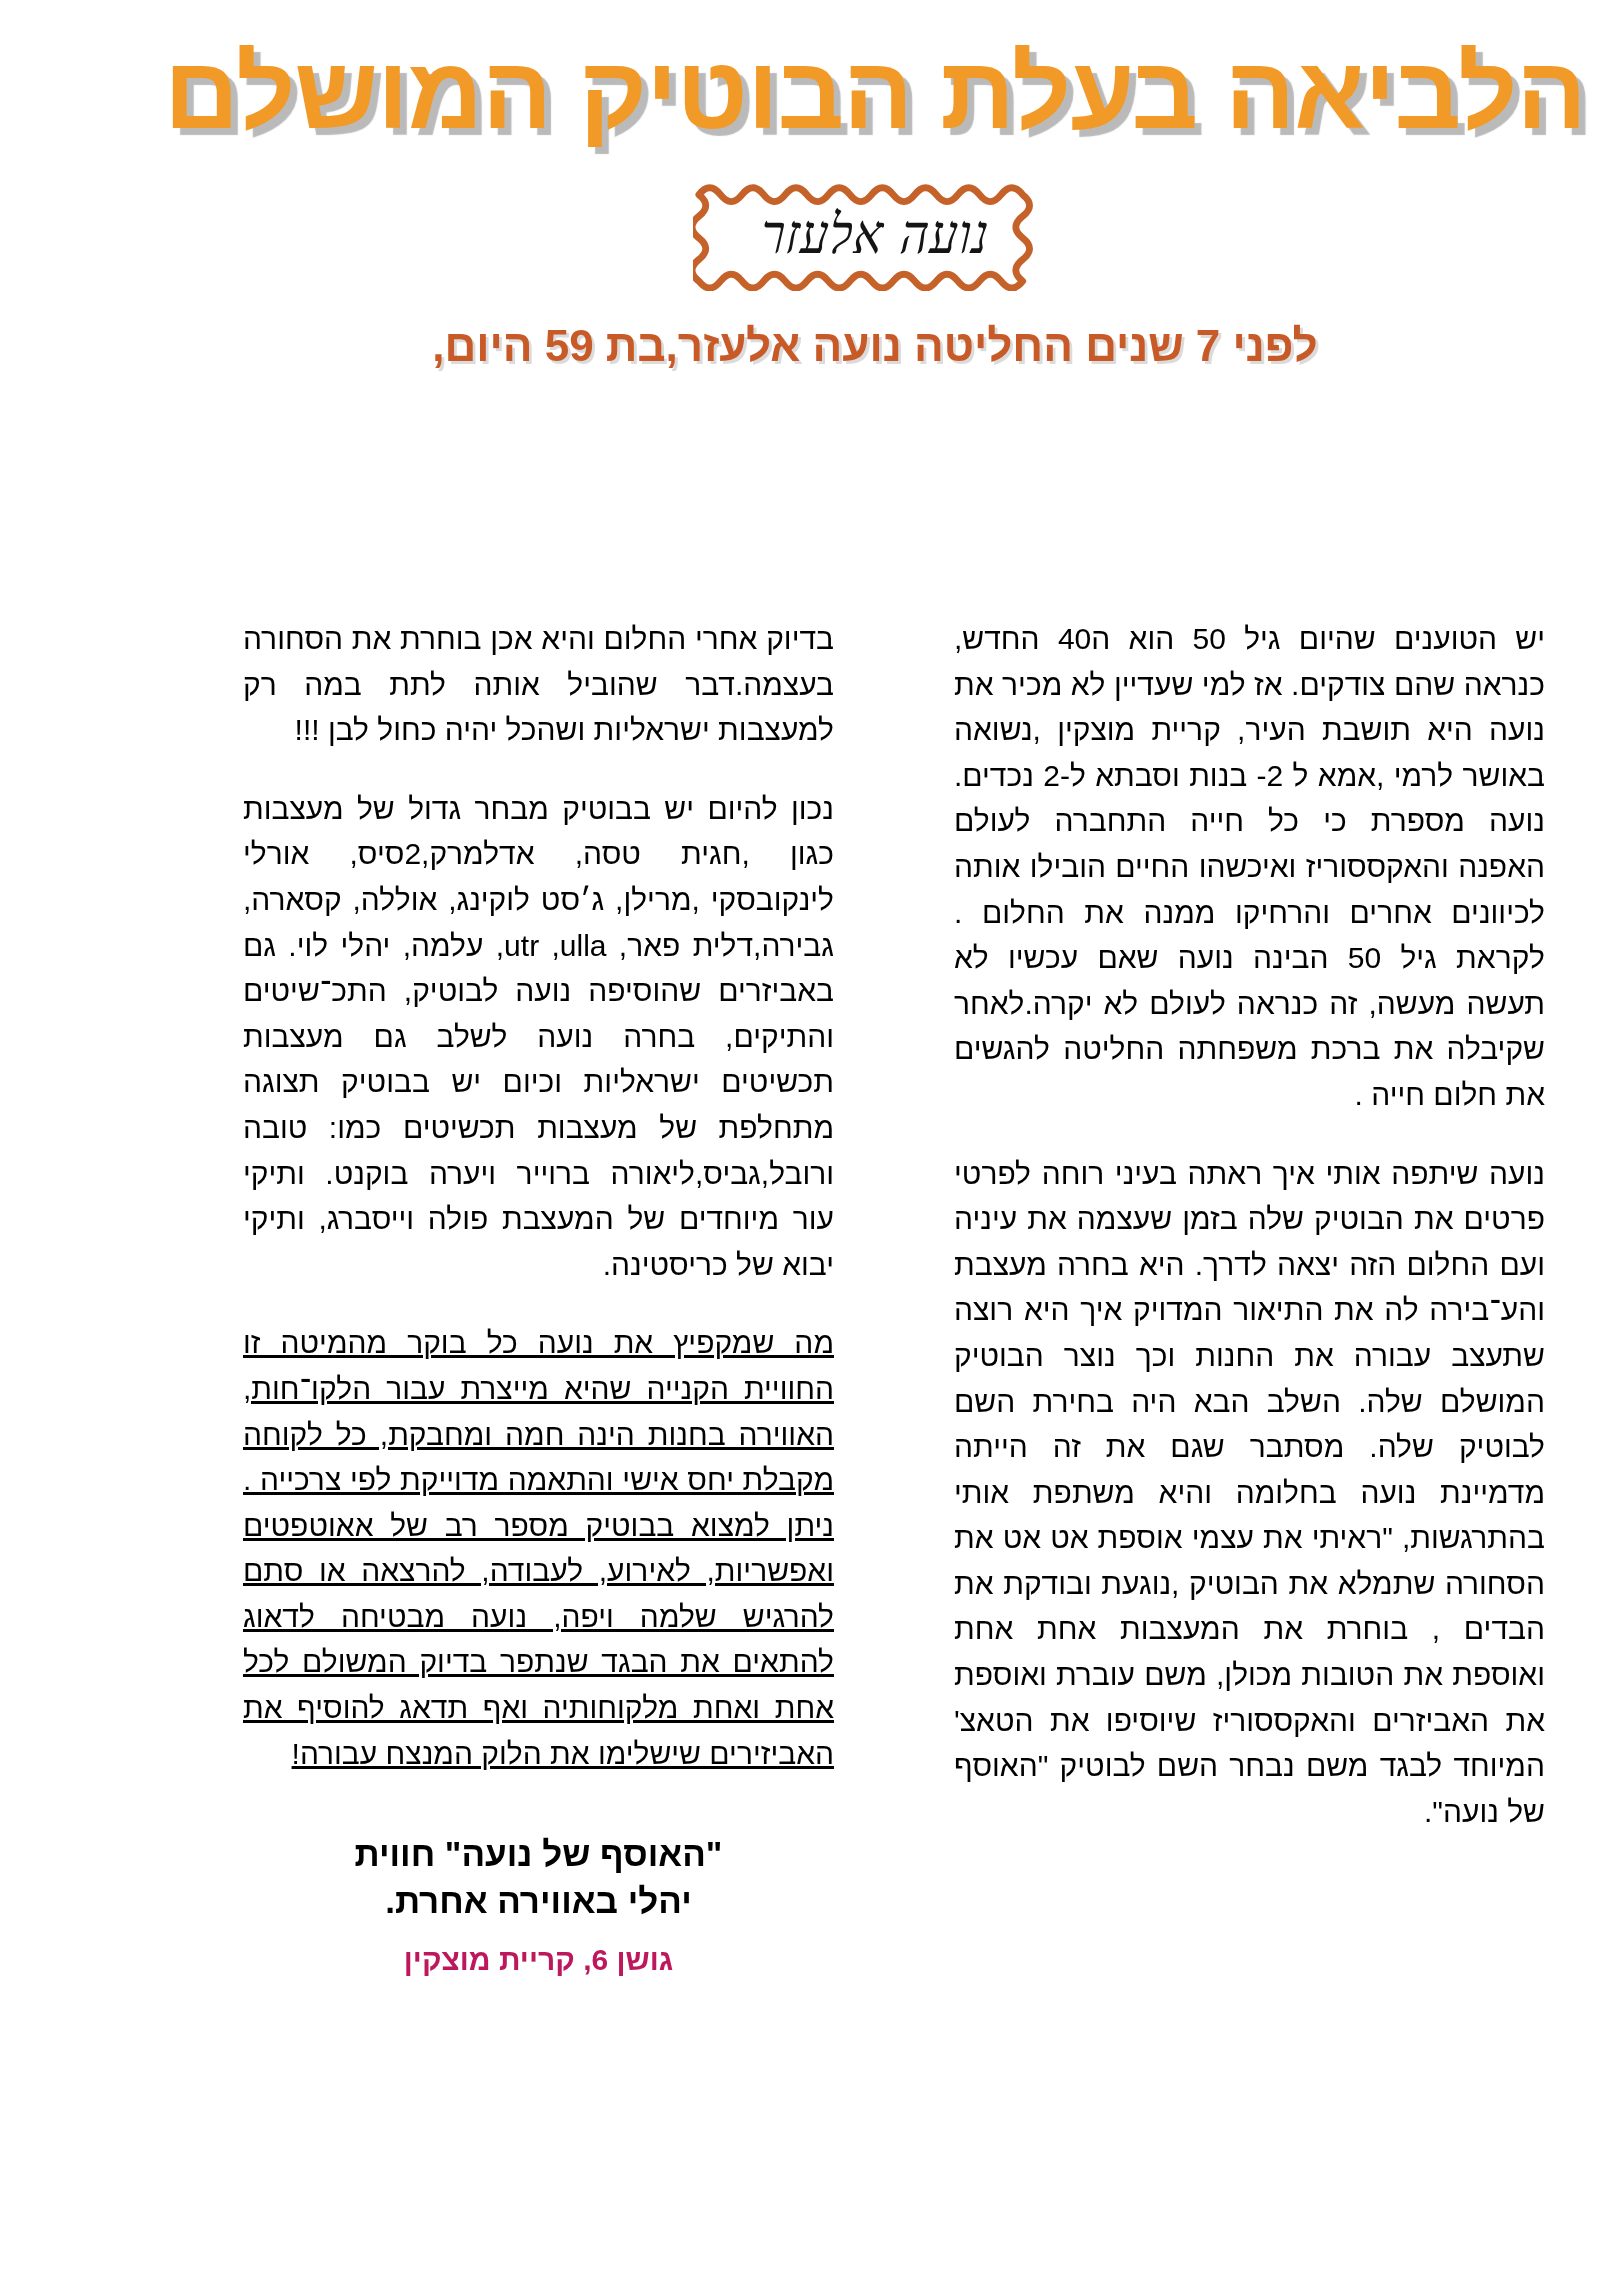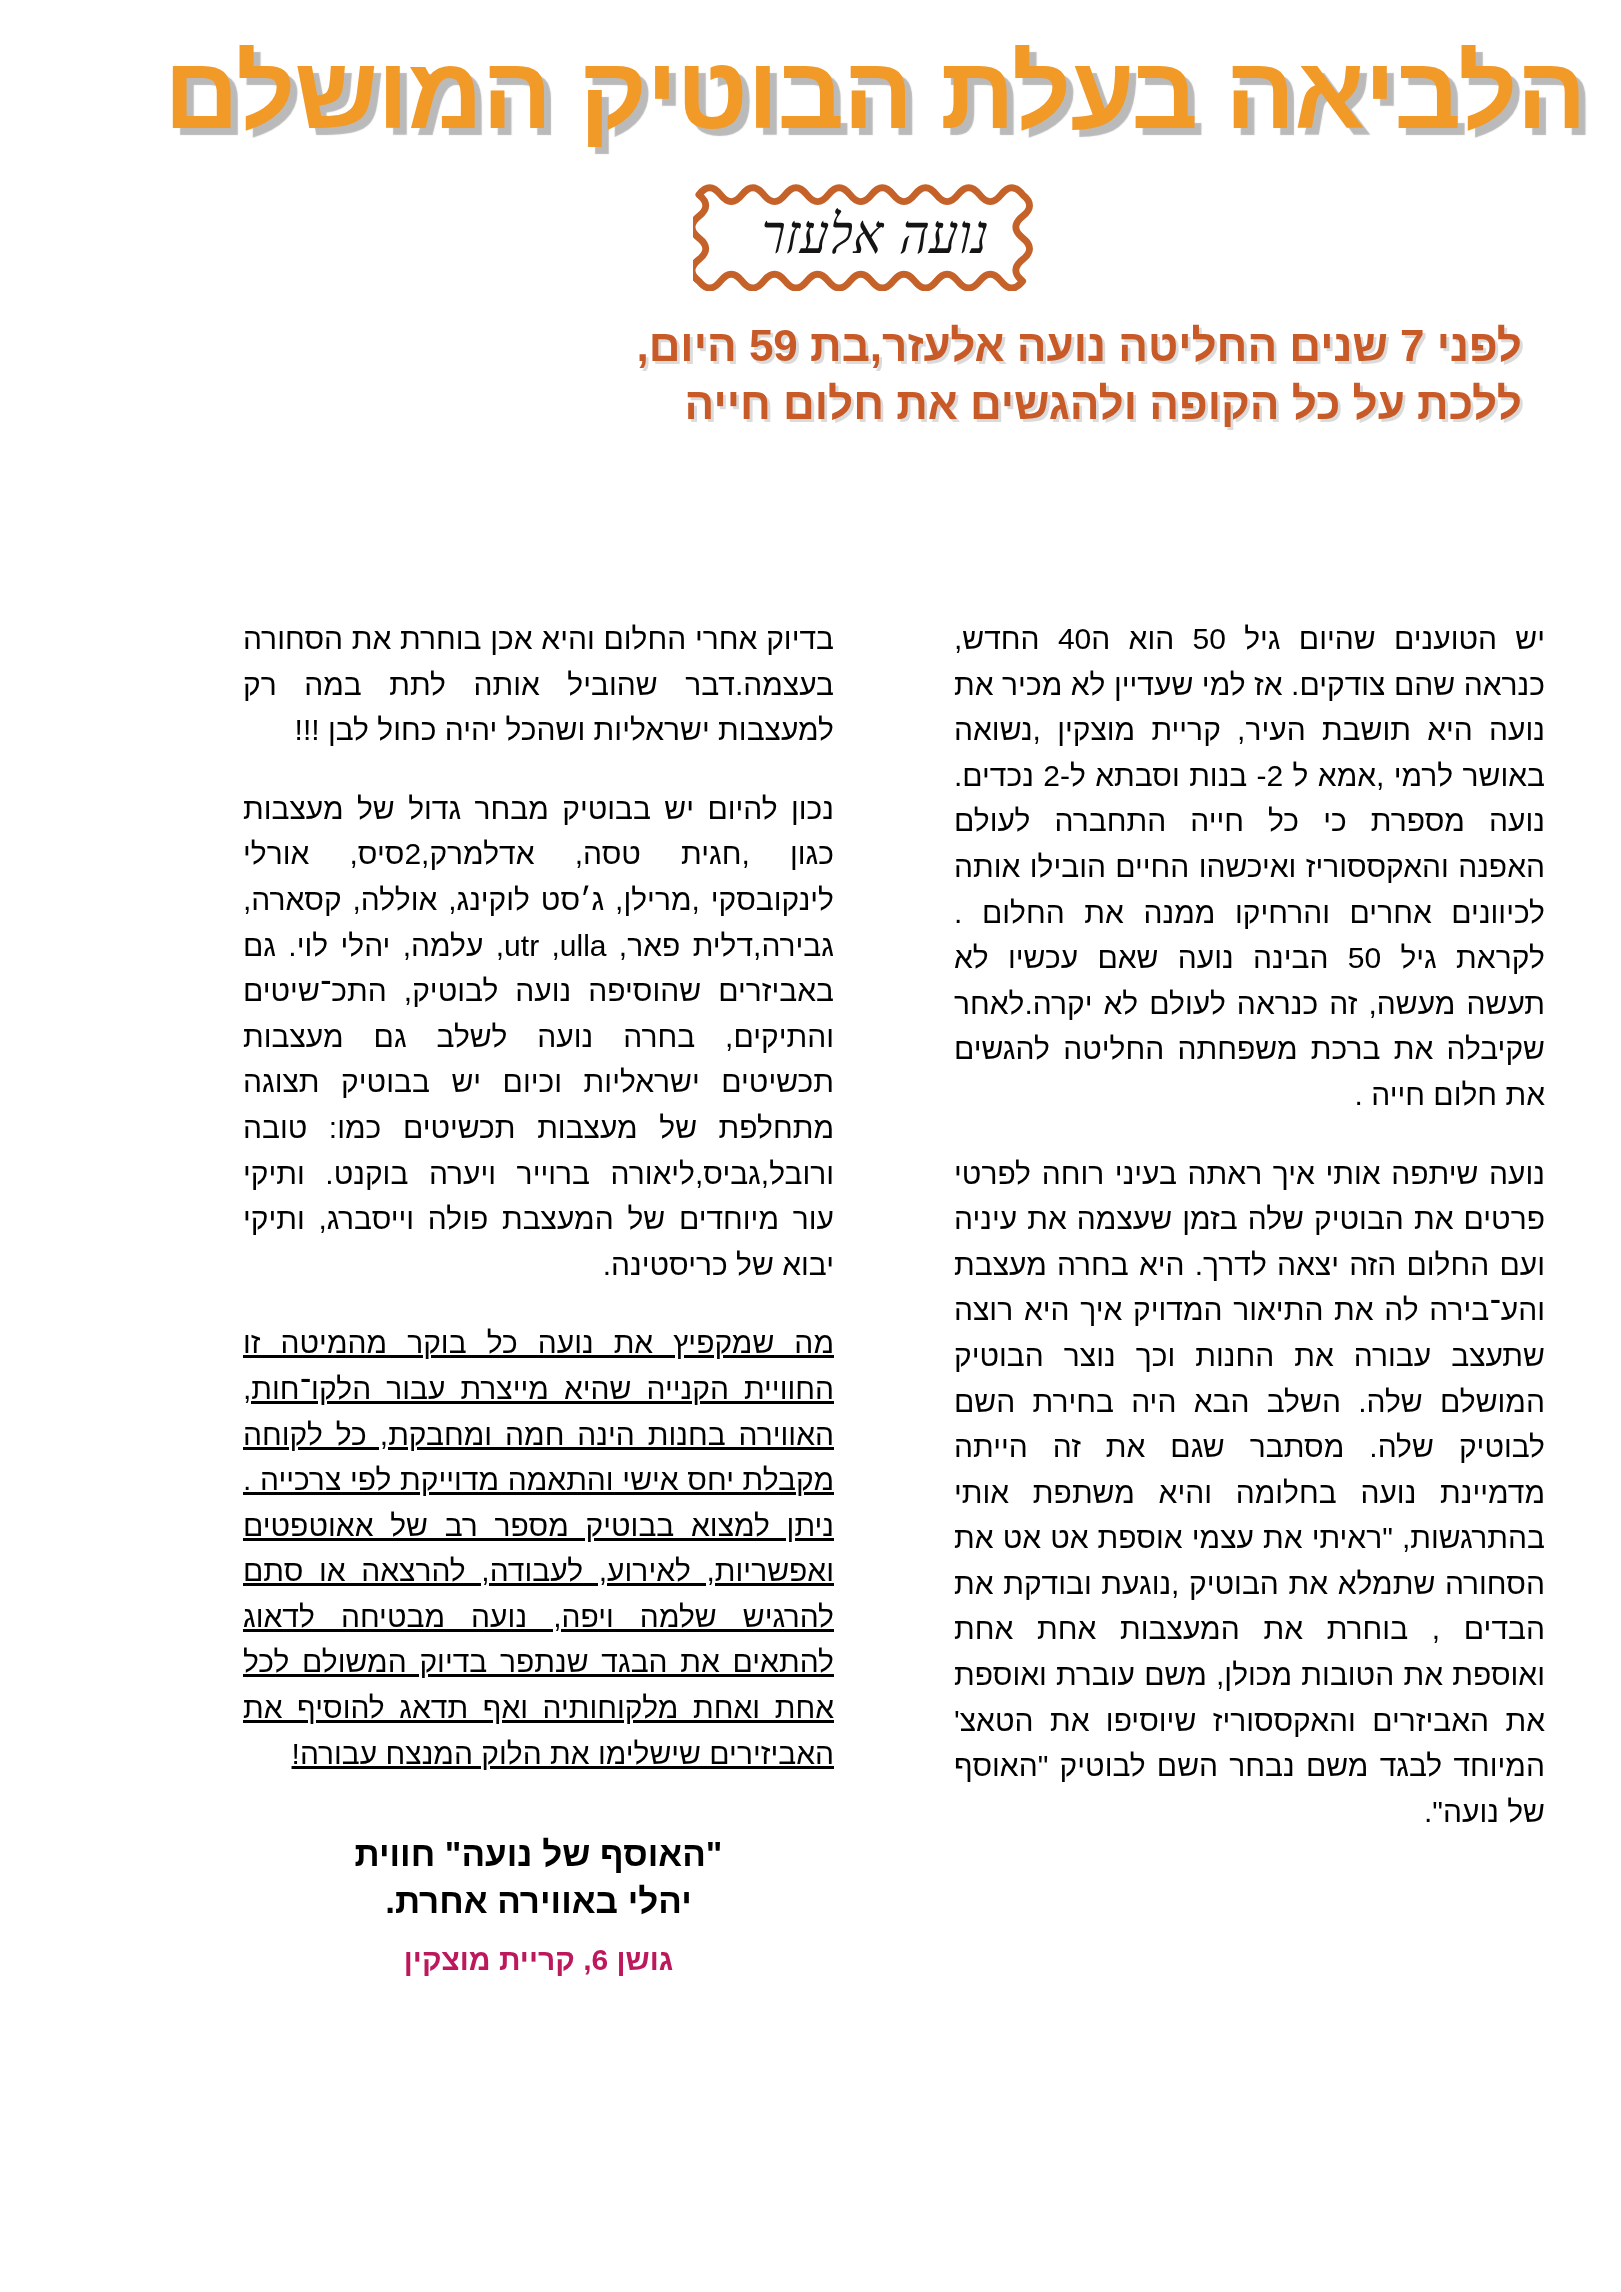--- a/index.html
+++ b/index.html
@@ -71,20 +71,21 @@
     color: #141414;
     direction: rtl;
     letter-spacing: 1px;
     transform: skewX(-4deg) scaleY(1.12);
   }
 
   
   .subhead {
     margin: 25.5px auto 0 auto;
     width: 1294px;
+    text-align: center;
     color: #C85A28;
     font-size: 44px;
     font-weight: bold;
     line-height: 1.32;
     direction: rtl;
     text-shadow: 2.9px 2.9px 0 rgba(160,160,160,0.38);
   }
   .subhead .ln { display: block; white-space: nowrap; }
 
   
@@ -157,21 +158,20 @@
                  q-11,14 -22,0 q-11,-14 -22,0 q-11,14 -22,0 q-11,-14 -22,0
                  q-11,14 -22,0 q-11,-14 -22,0 q-11,14 -22,0
                  q-14,-11 0,-22 q14,-11 0,-22 q-14,-11 0,-22 q14,-11 0,-22 Z" fill="none" stroke="#C4622A" stroke-width="7" stroke-linejoin="round" stroke-linecap="round"></path>
       </svg>
       <span class="logo-text">נועה אלעזר</span>
     </div>
   </div>
 
   <div class="subhead">
     <span class="ln">לפני 7 שנים החליטה נועה אלעזר,בת 59 היום,</span>
-    <span class="ln">ללכת על כל הקופה ולהגשים את חלום חייה</span>
   </div>
 
   <div class="columns">
 
     <div class="col">
       <p>יש הטוענים שהיום גיל 50 הוא ה40 החדש, כנראה שהם צודקים. אז למי שעדיין לא מכיר את נועה היא תושבת העיר, קריית מוצקין ,נשואה באושר לרמי ,אמא ל 2- בנות וסבתא ל-2 נכדים. נועה מספרת כי כל חייה התחברה לעולם האפנה והאקססוריז ואיכשהו החיים הובילו אותה לכיוונים אחרים והרחיקו ממנה את החלום . לקראת גיל 50 הבינה נועה שאם עכשיו לא תעשה מעשה, זה כנראה לעולם לא יקרה.לאחר שקיבלה את ברכת משפחתה החליטה להגשים את חלום חייה .</p>
       <p>נועה שיתפה אותי איך ראתה בעיני רוחה לפרטי פרטים את הבוטיק שלה בזמן שעצמה את עיניה ועם החלום הזה יצאה לדרך. היא בחרה מעצבת והע־בירה לה את התיאור המדויק איך היא רוצה שתעצב עבורה את החנות וכך נוצר הבוטיק המושלם שלה. השלב הבא היה בחירת השם לבוטיק שלה. מסתבר שגם את זה הייתה מדמיינת נועה בחלומה והיא משתפת אותי בהתרגשות, "ראיתי את עצמי אוספת אט אט את הסחורה שתמלא את הבוטיק ,נוגעת ובודקת את הבדים , בוחרת את המעצבות אחת אחת ואוספת את הטובות מכולן, משם עוברת ואוספת את האביזרים והאקססוריז שיוסיפו את הטאצ' המיוחד לבגד משם נבחר השם לבוטיק "האוסף של נועה".</p>
     </div>
 
     <div class="col">

